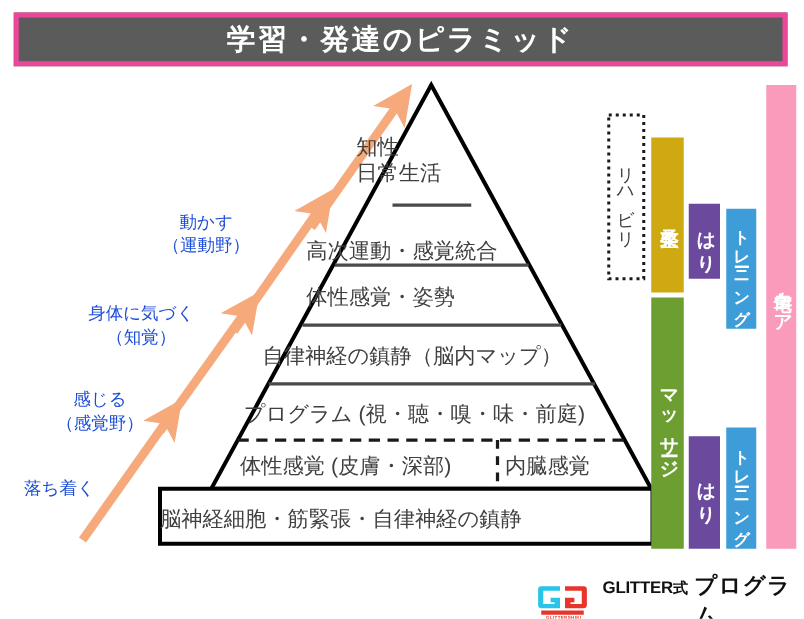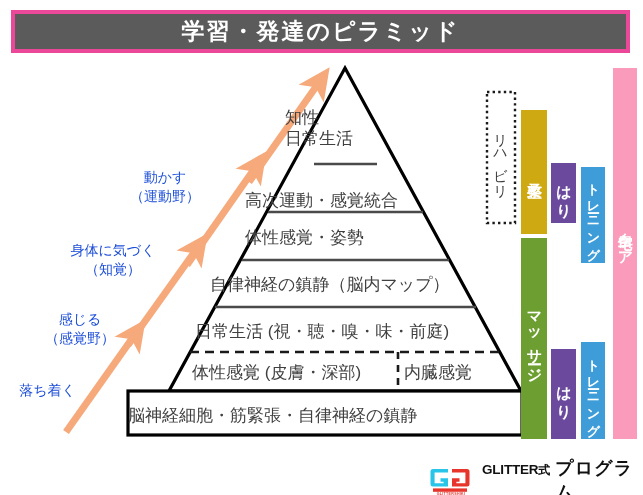--- a/index.html
+++ b/index.html
@@ -130,21 +130,21 @@
 
   <div class="lbl pyr-label" style="left:285px;top:106px;width:120px;">知性</div>
   <div class="lbl pyr-label" style="left:285px;top:127px;width:120px;">日常生活</div>
 
   <div class="lbl pyr-label" style="left:245px;top:177px;width:200px;margin-top:12px;">高次運動・感覚統合</div>
 
   <div class="lbl pyr-label" style="left:245px;top:226px;width:200px;">体性感覚・姿勢</div>
 
   <div class="lbl pyr-label" style="left:210px;top:273px;width:270px;">自律神経の鎮静（脳内マップ）</div>
 
-  <div class="lbl pyr-label" style="left:195px;top:320px;width:300px;">日常生活 (視・聴・嗅・味・前庭)</div>
+  <div class="lbl pyr-label" style="left:195px;top:320px;width:300px;">プログラム (視・聴・嗅・味・前庭)</div>
 
   <div class="lbl pyr-label" style="left:192px;top:361px;width:200px;">体性感覚 (皮膚・深部)</div>
   <div class="lbl pyr-label" style="left:404px;top:361px;width:100px;">内臓感覚</div>
 
   <div class="lbl pyr-label" style="left:128px;top:404px;width:394px;">脳神経細胞・筋緊張・自律神経の鎮静</div>
 
   <div class="lbl left-label" style="left:110px;top:168px;width:110px;">
     <div>動かす</div>
     <div>（運動野）</div>
   </div>

